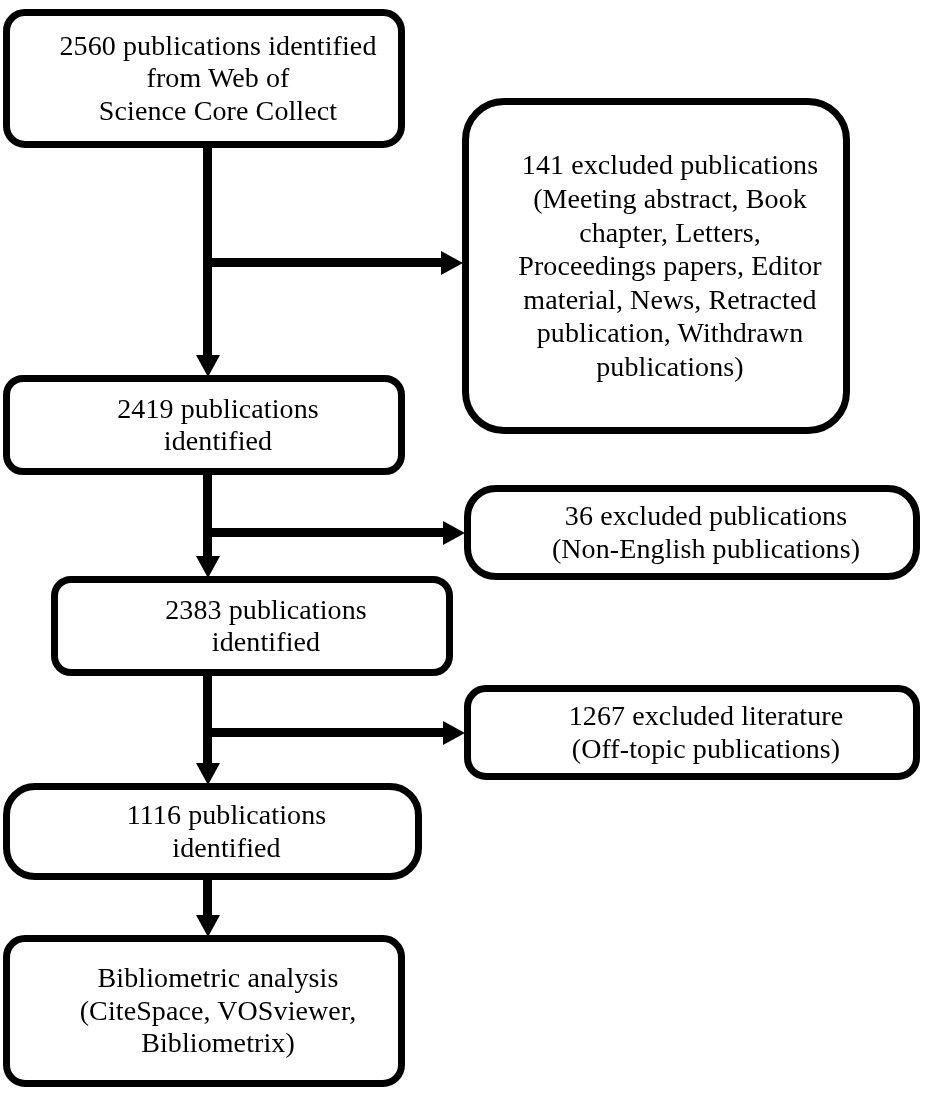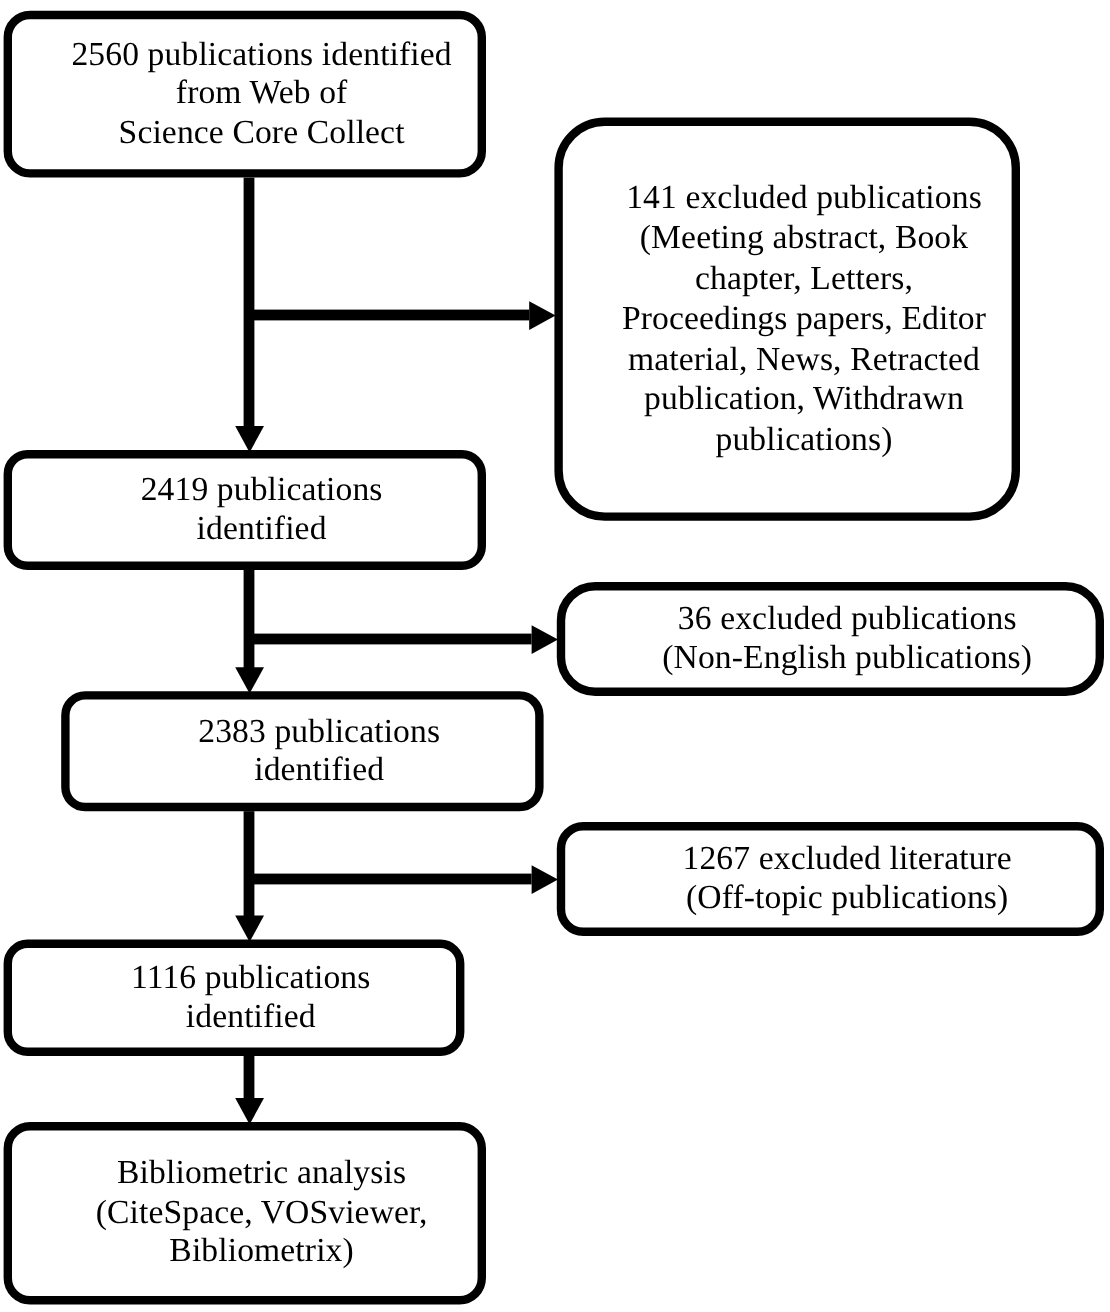--- a/index.html
+++ b/index.html
@@ -56,22 +56,22 @@
   #node-identified-2419 .node-text { font-size: 28px; }
 
   #node-identified-2383 {
     left: 3px;  top: 576px; width: 402px; height: 100px;
     border-radius: 20px;
     margin-left: 48px;
   }
   #node-identified-2383 .node-text { font-size: 28px; }
 
   #node-identified-1116 {
-    left: 3px;  top: 783px; width: 384px; height: 97px;
-    border-radius: 20px;
+    left: 3px;  top: 783px; width: 419px; height: 97px;
+    border-radius: 32px;
   }
   #node-identified-1116 .node-text { font-size: 28px; }
 
   #node-analysis {
     left: 3px;  top: 935px; width: 402px; height: 152px;
     border-radius: 22px;
   }
   #node-analysis .node-text { font-size: 28px; }
 
   

